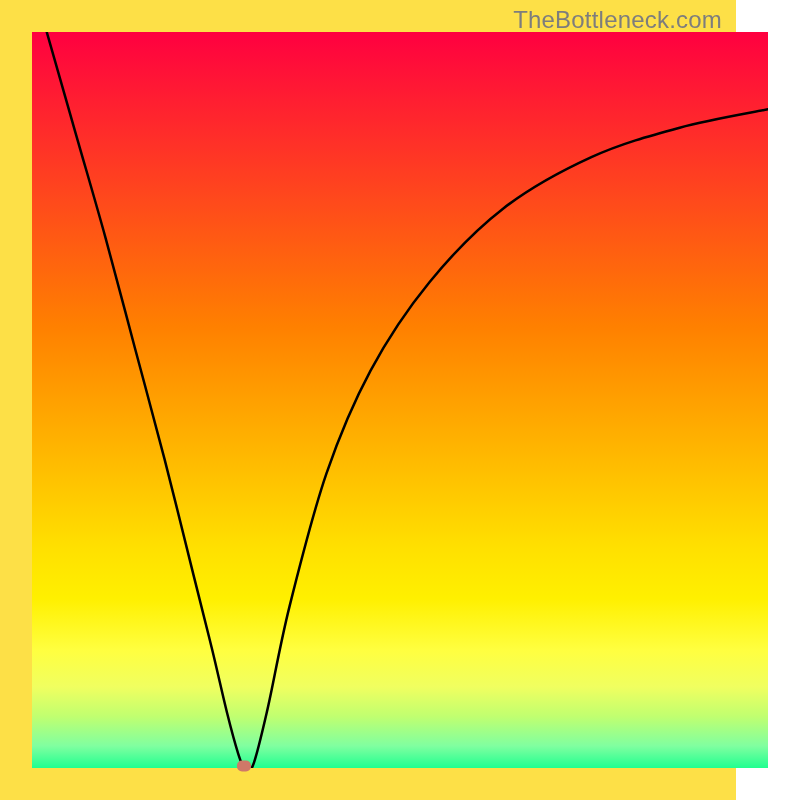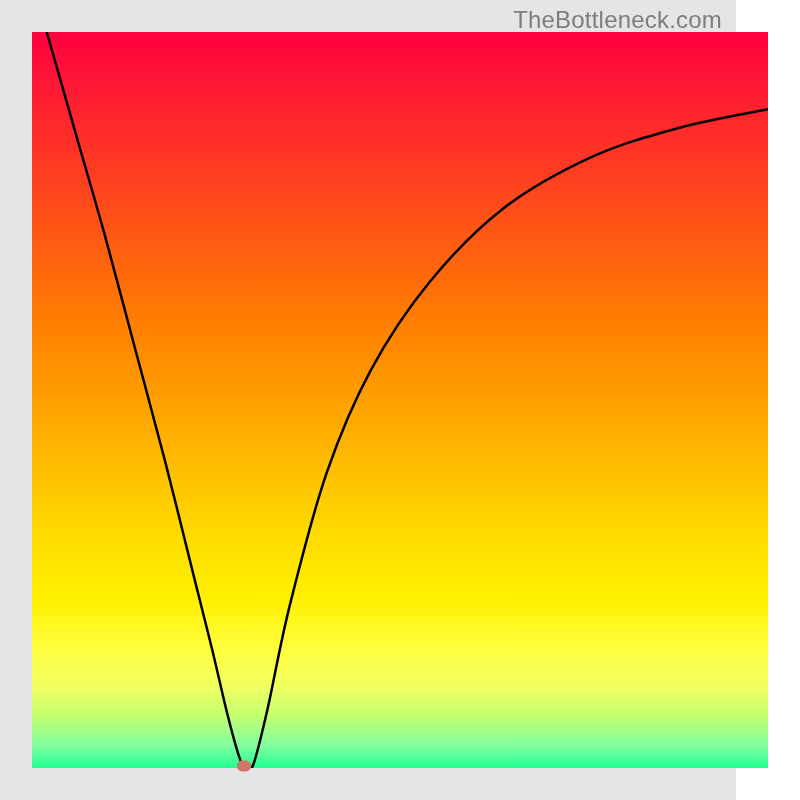--- a/index.html
+++ b/index.html
@@ -6,21 +6,21 @@
     margin: 0;
     padding: 0;
     width: 800px;
     height: 800px;
     overflow: hidden;
   }
   .frame {
     position: relative;
     width: 736px;
     height: 800px;
-    background: #e5e5e5;
+    background: #fde047;
   }
   .plot-area {
     position: absolute;
     left: 32px;
     top: 32px;
     width: 736px;
     height: 736px;
     background: linear-gradient(to bottom,
       #ff0040 0%,
       #ff1a33 8%,

